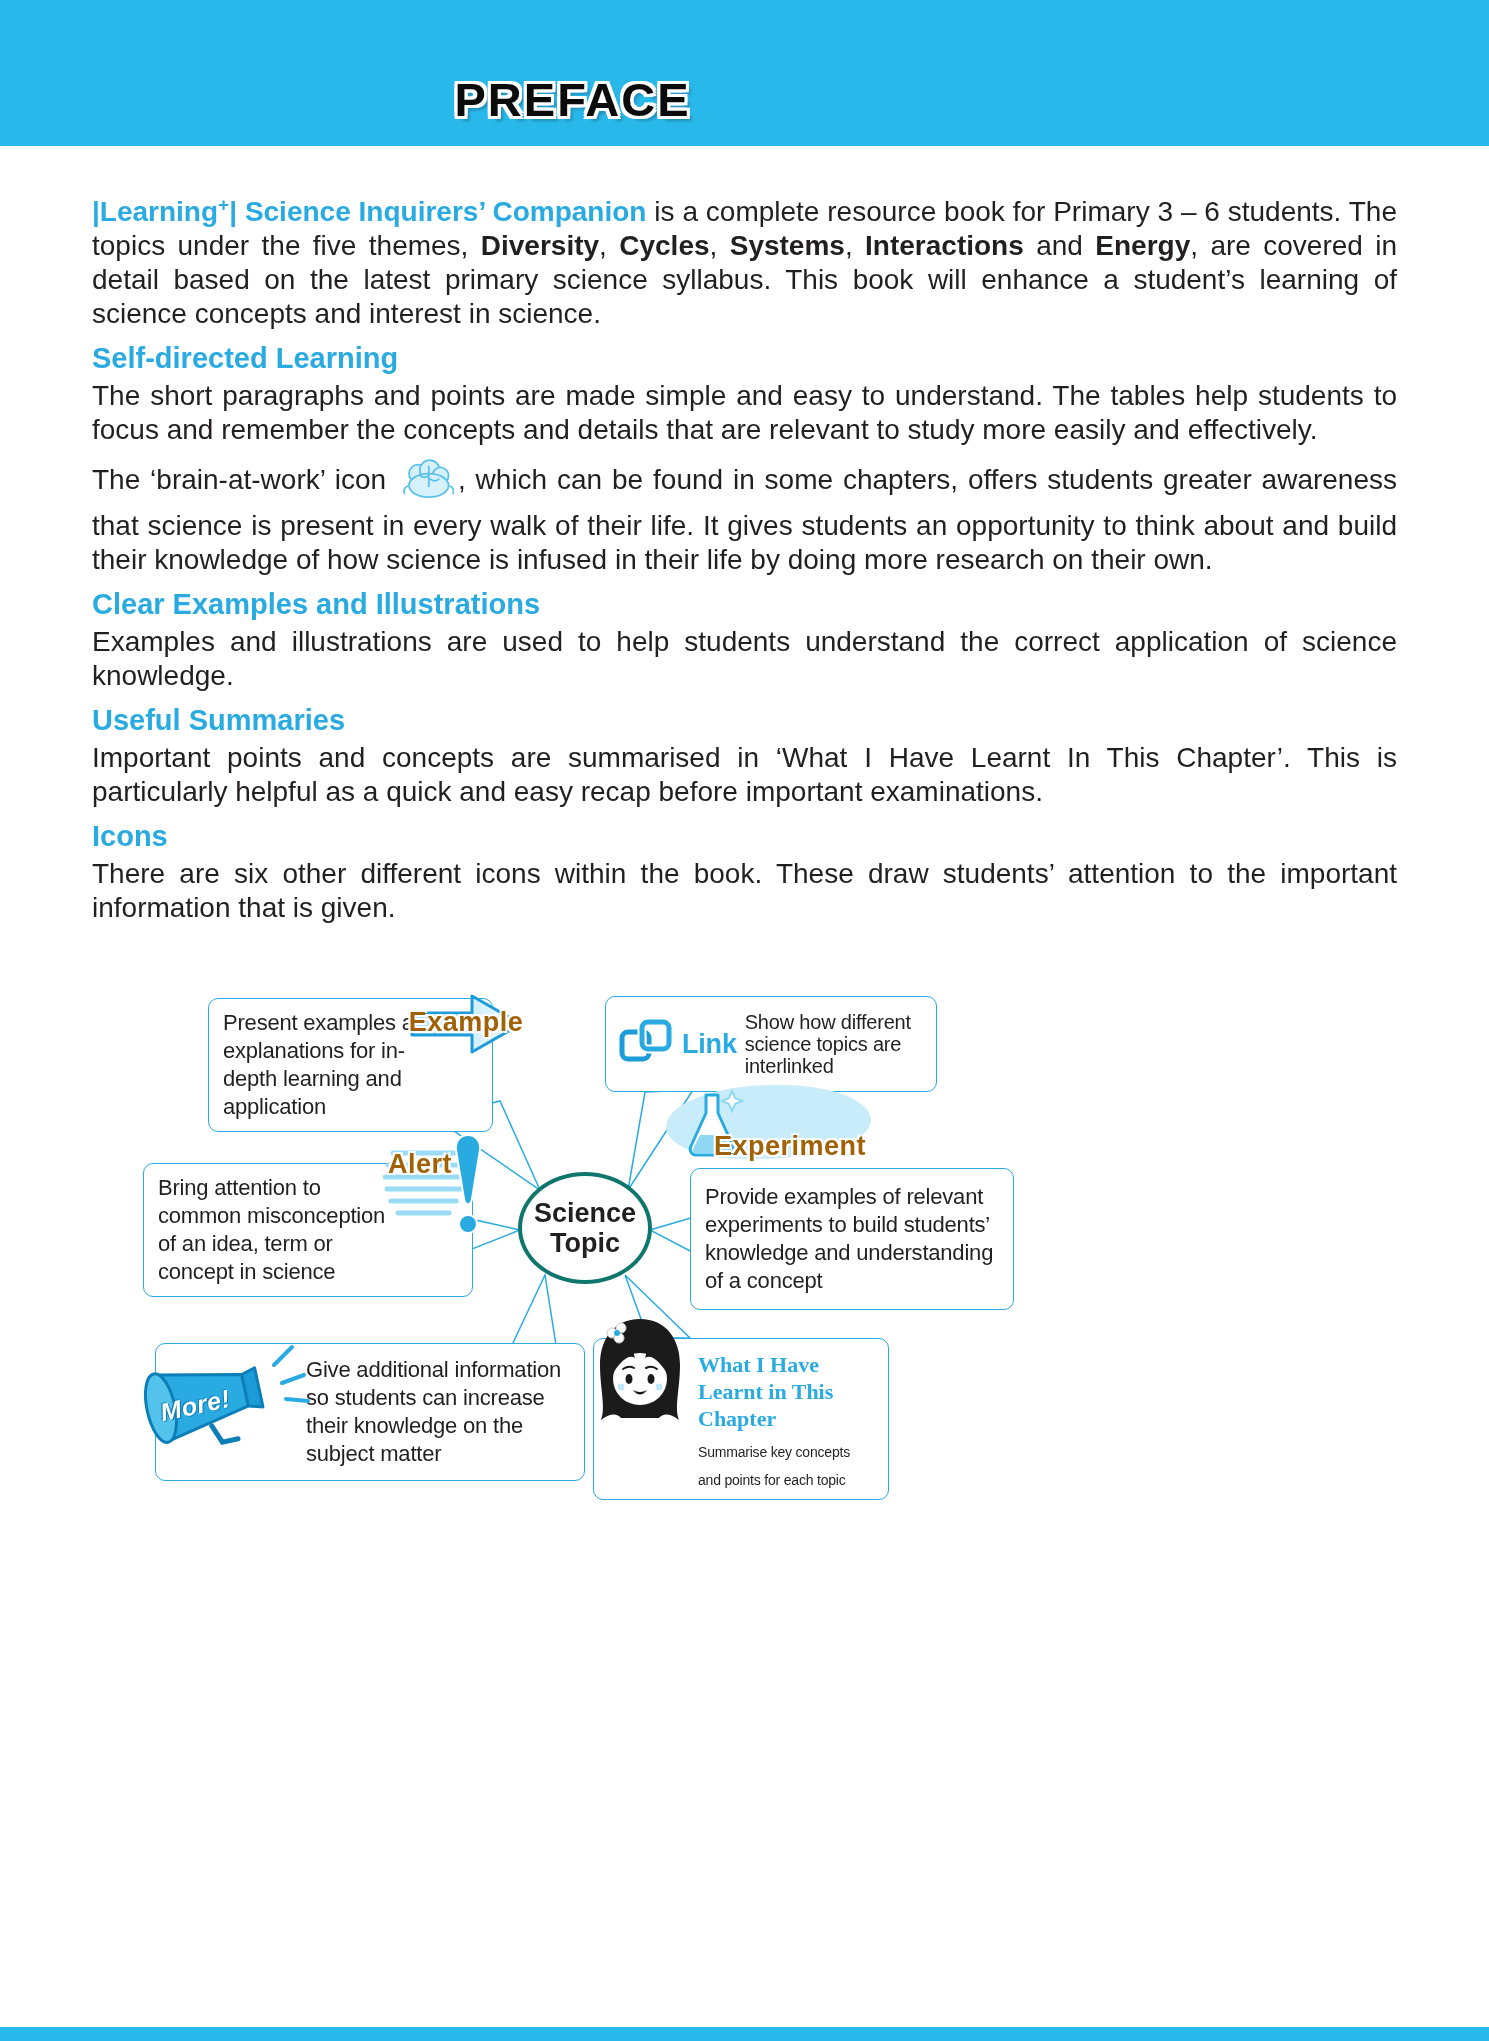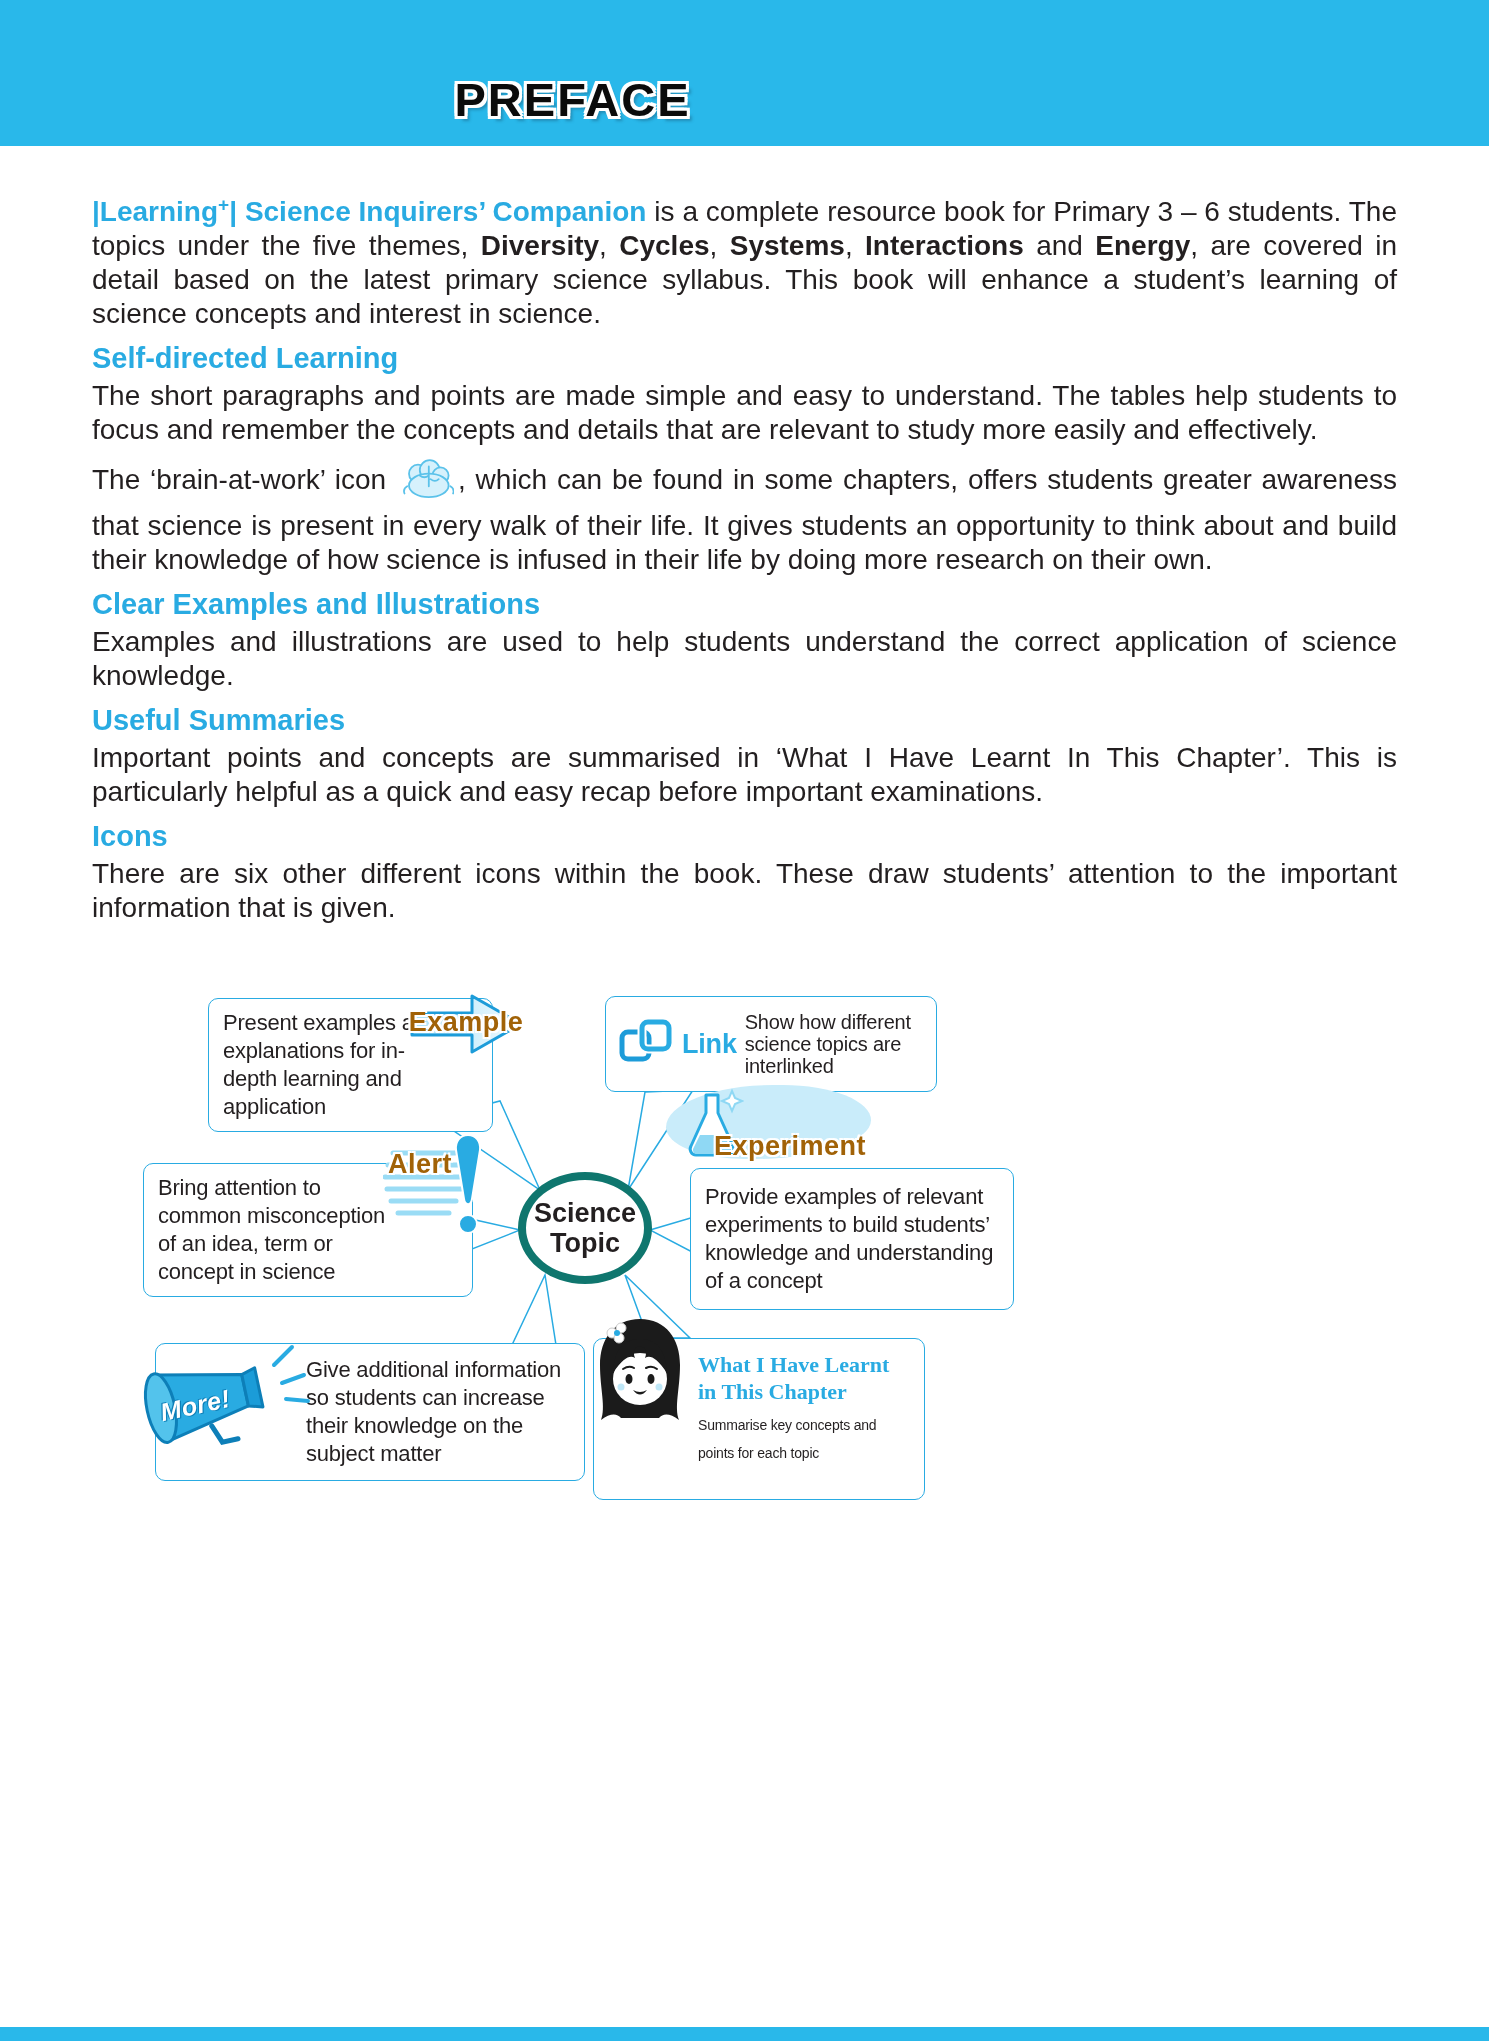--- a/index.html
+++ b/index.html
@@ -49,42 +49,42 @@
   .link-icon { flex:0 0 auto; }
   .link-label{ flex:0 0 auto; font-weight:800; color:#29abe2; font-size:27px; }
   .link-text { flex:1; font-size:20px; line-height:22px; }
 
   .alert-box  { left:143px; top:178px; width:330px; min-height:120px; padding:10px 66px 10px 14px; }
   .alert-icon { position:absolute; left:383px; top:142px; z-index:3; }
   .alert-label{ left:388px; top:164px; }
 
   .center-ellipse {
     position:absolute; left:518px; top:187px; width:134px; height:112px; z-index:5;
-    border:8px solid #0f766e; border-radius:50%; background:#fff;
+    border:4px solid #0f766e; border-radius:50%; background:#fff;
     display:flex; align-items:center; justify-content:center; text-align:center;
     font-weight:bold; font-size:27px; line-height:30px; padding:0 14px;
   }
 
   .experiment-splash {
     position:absolute; left:666px; top:100px; width:205px; height:74px; z-index:2;
     background:#c9ecfa; border-radius:55% 45% 60% 40% / 60% 50% 55% 45%;
   }
   .flask-icon { position:absolute; left:680px; top:102px; z-index:3; }
   .experiment-label { left:714px; top:146px; }
   .experiment-box { left:690px; top:183px; width:324px; min-height:140px; padding:14px 14px; }
 
   .more-box { left:155px; top:358px; width:430px; min-height:132px; padding:12px 14px 12px 150px; }
   .megaphone-icon { position:absolute; left:134px; top:348px; width:182px; height:132px; z-index:3; }
   .more-label {
     position:absolute; left:26px; top:58px; transform:rotate(-12deg); z-index:4;
     color:#fff; font-weight:800; font-style:italic; font-size:25px; letter-spacing:.5px;
     text-shadow:1px 1px 0 #0d7fb8, -1px -1px 0 #0d7fb8;
   }
 
-  .learnt-box { left:593px; top:353px; width:332px; min-height:162px; padding:12px 14px 4px 104px; }
+  .learnt-box { left:593px; top:353px; width:296px; min-height:162px; padding:12px 14px 4px 104px; }
   .learnt-label { font-family:"Liberation Serif", serif; font-weight:bold; color:#29abe2; font-size:22px; line-height:27px; letter-spacing:0; margin-bottom:6px; }
   .learnt-text { font-size:14px; line-height:28px; }
   .girl-icon { position:absolute; left:590px; top:328px; z-index:3; }
 
   .bottom-strip { position:absolute; left:0; bottom:0; width:100%; height:14px; background:#29b8ea; }
 </style>
 </head>
 <body>
 
 <div class="banner">

